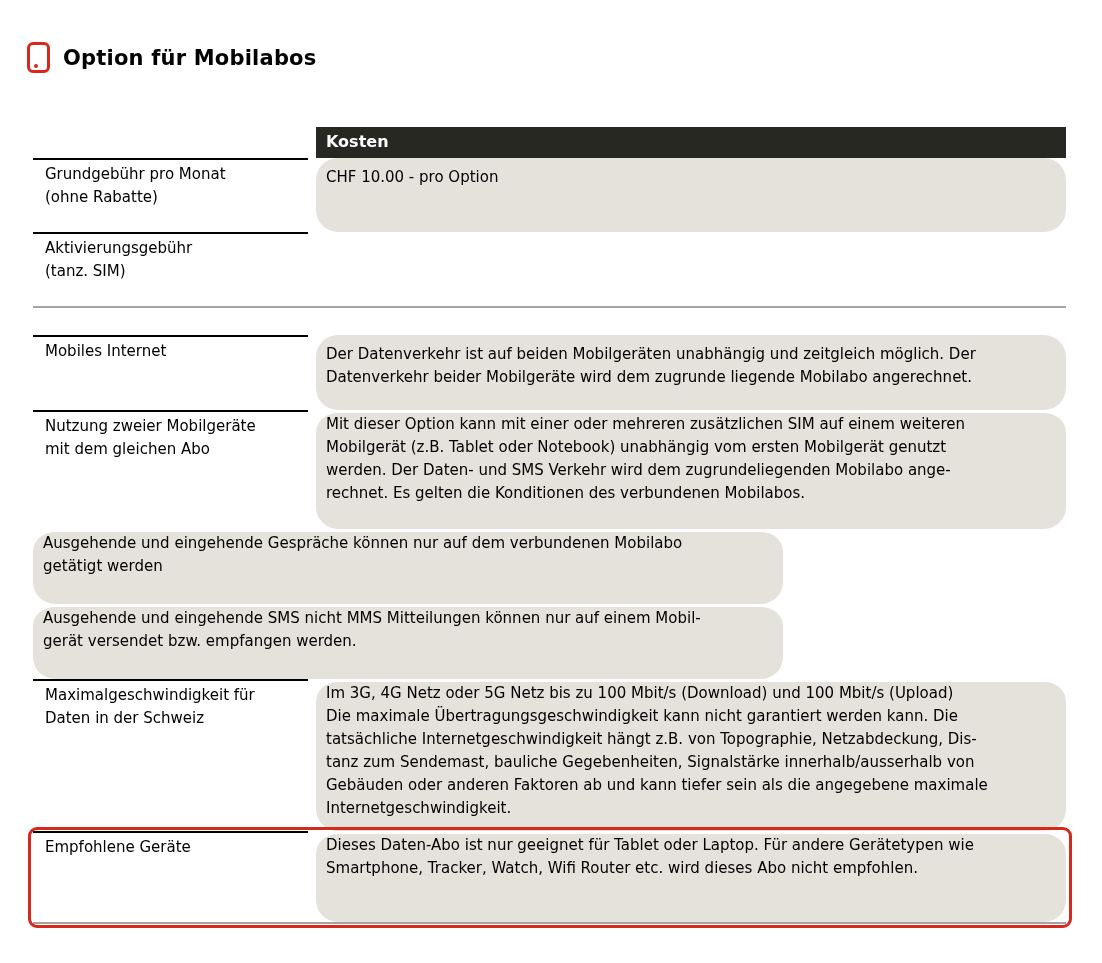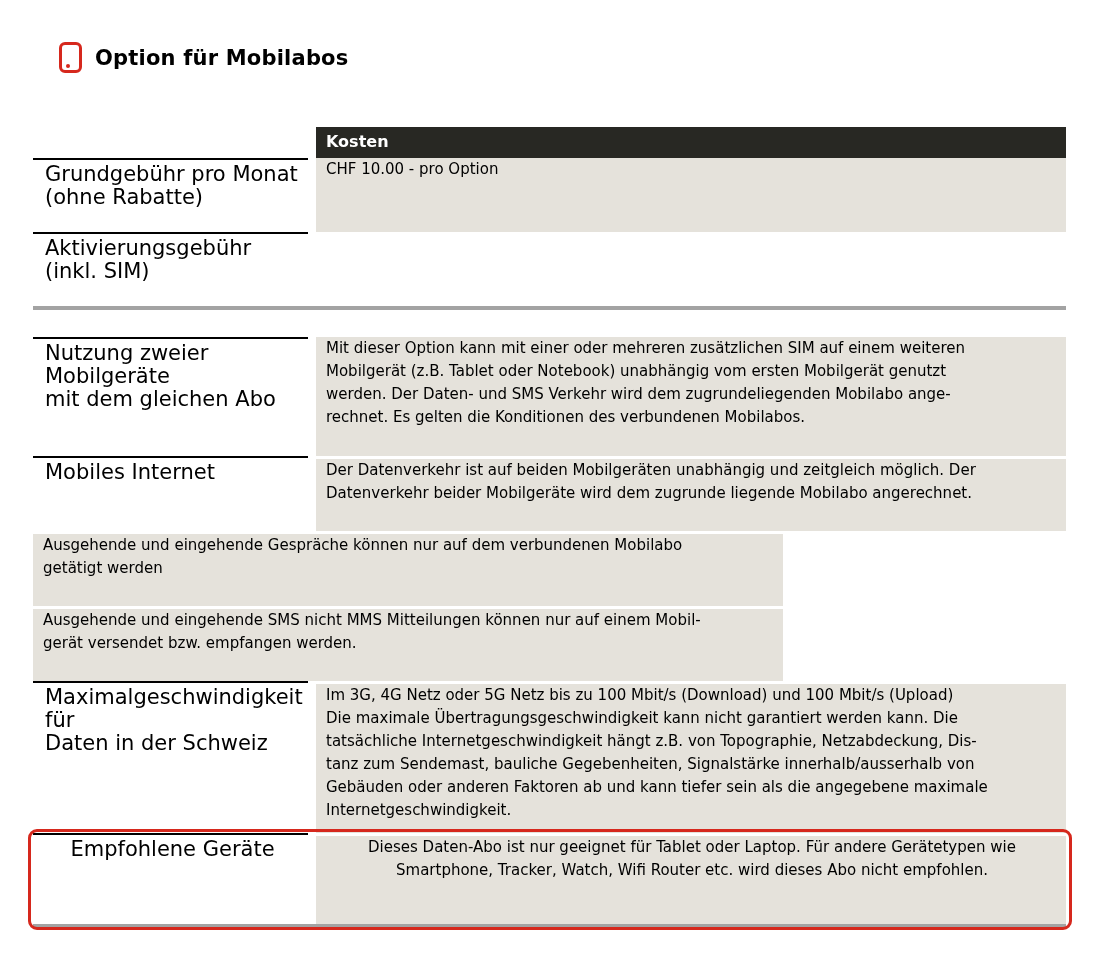--- a/index.html
+++ b/index.html
@@ -8,72 +8,73 @@
     width: 1102px; height: 963px;
     font-family: "DejaVu Sans", "Liberation Sans", sans-serif;
     color: #000000;
     overflow: hidden;
   }
   .page { position: relative; width: 1102px; height: 963px; }
 
   
   .title-row {
     display: flex; align-items: center; gap: 13px;
-    margin: 42px 0 0 59px; height: 31px;
+    margin: 42px 0 0 27px; height: 31px;
   }
   .phone-icon {
     width: 23px; height: 31px;
     border: 3px solid #d6281d; border-radius: 6px;
     position: relative; flex: 0 0 auto;
   }
   .phone-icon::after {
     content: ""; position: absolute;
     width: 4px; height: 4px; border-radius: 50%;
     background: #d6281d; left: 4px; bottom: 2px;
   }
   .title-text { font-size: 21px; font-weight: bold; letter-spacing: 0.2px; }
 
   
-  .tbl { margin-left: 33px; width: 1033px; border-bottom: 4px solid #a3a3a3; }
+  .tbl { margin-left: 33px; width: 1033px; border-bottom: 2px solid #a3a3a3; }
   .tbl-1 { margin-top: 54px; }
   .tbl-2 { margin-top: 27px; }
 
   .thead { display: flex; }
   .thead .hl { width: 283px; background: #ffffff; }
   .thead .hr {
     width: 750px; height: 31px;
     background: #282823; color: #ffffff;
     font-size: 16px; font-weight: bold;
     padding: 5px 0 0 10px;
   }
 
   .row { display: flex; }
   .cell-l {
     width: 275px; margin-right: 8px;
     border-top: 2px solid #000;
     padding: 3px 8px 0 12px;
     background: #ffffff;
-    font-size: 21px; line-height: 23px;
+    font-size: 15px; line-height: 23px;
     white-space: pre-line;
   }
   .cell-r {
     width: 750px;
     background: #e5e2db;
-    padding: 0 8px 0 10px;
+    padding: 8px 8px 0 10px;
     font-size: 15px; line-height: 23px;
     white-space: pre-line;
+    border-radius: 22px;
   }
   .row + .row .cell-r { border-top: 3px solid #ffffff; padding-top: 0; }
 
   
   .r-74  { min-height: 74px; }
   .r-75  { min-height: 75px; }
   .r-119 { min-height: 119px; }
   .r-152 { min-height: 152px; }
-  .r-91  { min-height: 91px; text-align: center; }
+  .r-91  { min-height: 91px; }
 
   
   .row-highlight { position: relative; }
   .red-box {
     position: absolute; pointer-events: none;
     left: -5px; right: -6px; top: -4px; bottom: -6px;
     border: 3px solid #d6281d; border-radius: 9px;
     z-index: 3;
   }
 </style>
@@ -92,40 +93,40 @@
       <div class="hl"></div>
       <div class="hr">Kosten</div>
     </div>
     <div class="row r-74">
       <div class="cell-l">Grundgebühr pro Monat
 (ohne Rabatte)</div>
       <div class="cell-r">CHF 10.00 - pro Option</div>
     </div>
     <div class="row r-74">
       <div class="cell-l">Aktivierungsgebühr
-(inkl. SIM)</div>
+(tanz. SIM)</div>
     </div>
   </div>
 
   <div class="tbl tbl-2">
     <div class="thead">
       <div class="hl"></div>
+    </div>
+    <div class="row r-75">
+      <div class="cell-l">Mobiles Internet</div>
+      <div class="cell-r">Der Datenverkehr ist auf beiden Mobilgeräten unabhängig und zeitgleich möglich. Der
+Datenverkehr beider Mobilgeräte wird dem zugrunde liegende Mobilabo angerechnet.</div>
     </div>
     <div class="row r-119">
       <div class="cell-l">Nutzung zweier Mobilgeräte
 mit dem gleichen Abo</div>
       <div class="cell-r">Mit dieser Option kann mit einer oder mehreren zusätzlichen SIM auf einem weiteren
 Mobilgerät (z.B. Tablet oder Notebook) unabhängig vom ersten Mobilgerät genutzt
 werden. Der Daten- und SMS Verkehr wird dem zugrundeliegenden Mobilabo ange-
 rechnet. Es gelten die Konditionen des verbundenen Mobilabos.</div>
-    </div>
-    <div class="row r-75">
-      <div class="cell-l">Mobiles Internet</div>
-      <div class="cell-r">Der Datenverkehr ist auf beiden Mobilgeräten unabhängig und zeitgleich möglich. Der
-Datenverkehr beider Mobilgeräte wird dem zugrunde liegende Mobilabo angerechnet.</div>
     </div>
     <div class="row r-75">
       <div class="cell-r">Ausgehende und eingehende Gespräche können nur auf dem verbundenen Mobilabo
 getätigt werden</div>
     </div>
     <div class="row r-75">
       <div class="cell-r">Ausgehende und eingehende SMS nicht MMS Mitteilungen können nur auf einem Mobil-
 gerät versendet bzw. empfangen werden.</div>
     </div>
     <div class="row r-152">

